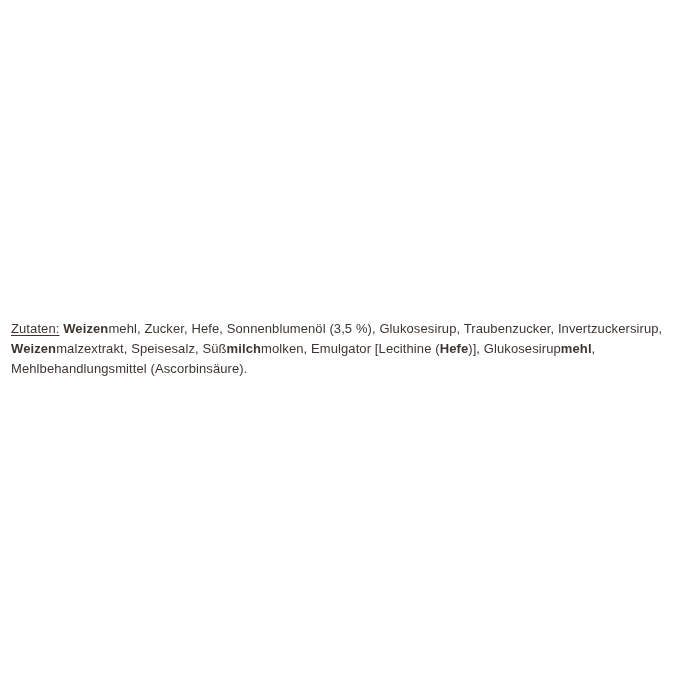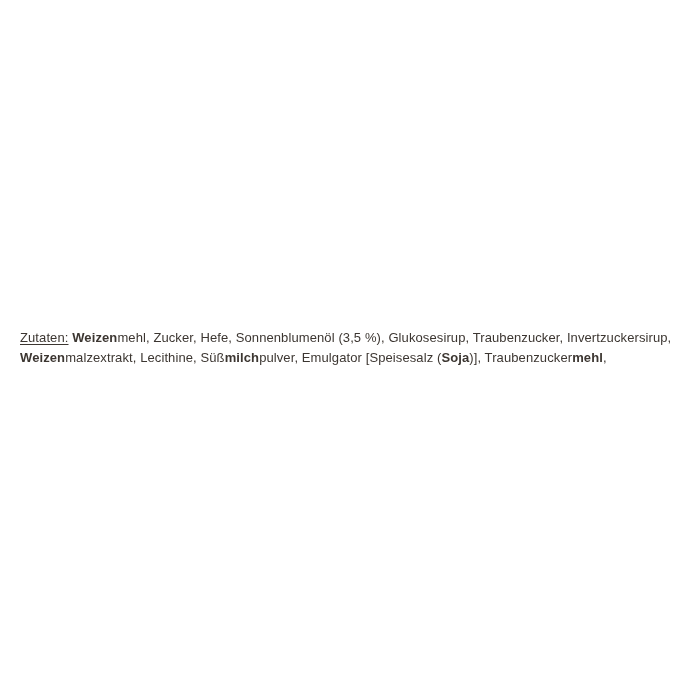--- a/index.html
+++ b/index.html
@@ -17,35 +17,35 @@
   .canvas {
     position: absolute;
     inset: 0;
     background: #ffffff;
   }
   .ingredients {
     position: absolute;
     left: 8px;
     top: 316px;
     width: 676px;
-    margin: 12px;
+    margin: 3px;
     font-size: 13px;
     line-height: 20px;
     color: #3c3631;
     white-space: pre-wrap;
     letter-spacing: 0.1px;
   }
   .ingredients .seg-bold {
     font-weight: 700;
   }
   .ingredients .seg-underline {
     text-decoration: underline;
     text-underline-offset: 2px;
   }
 </style>
 </head>
 <body>
 
 <div class="canvas">
   <p class="ingredients"><span class="seg-underline">Zutaten:</span><span> </span><span class="seg-bold">Weizen</span><span>mehl, Zucker, Hefe, Sonnenblumenöl (3,5 %), Glukosesirup, Traubenzucker, Invertzuckersirup,
-</span><span class="seg-bold">Weizen</span><span>malzextrakt, Lecithine, Süß</span><span class="seg-bold">milch</span><span>pulver, Emulgator [Speisesalz (</span><span class="seg-bold">Soja</span><span>)], Traubenzucker</span><span class="seg-bold">mehl</span><span>,
-</span></p>
+</span><span class="seg-bold">Weizen</span><span>malzextrakt, Speisesalz, Süß</span><span class="seg-bold">milch</span><span>molken, Emulgator [Lecithine (</span><span class="seg-bold">Hefe</span><span>)], Glukosesirup</span><span class="seg-bold">mehl</span><span>,
+</span><span>Mehlbehandlungsmittel (Ascorbinsäure).</span></p>
 </div>
 
 </body></html>

